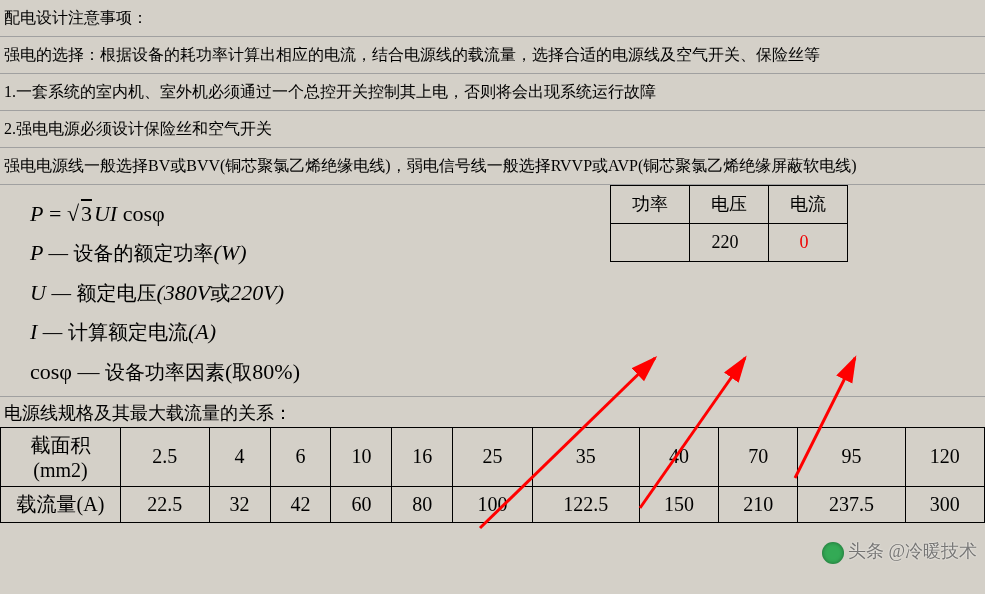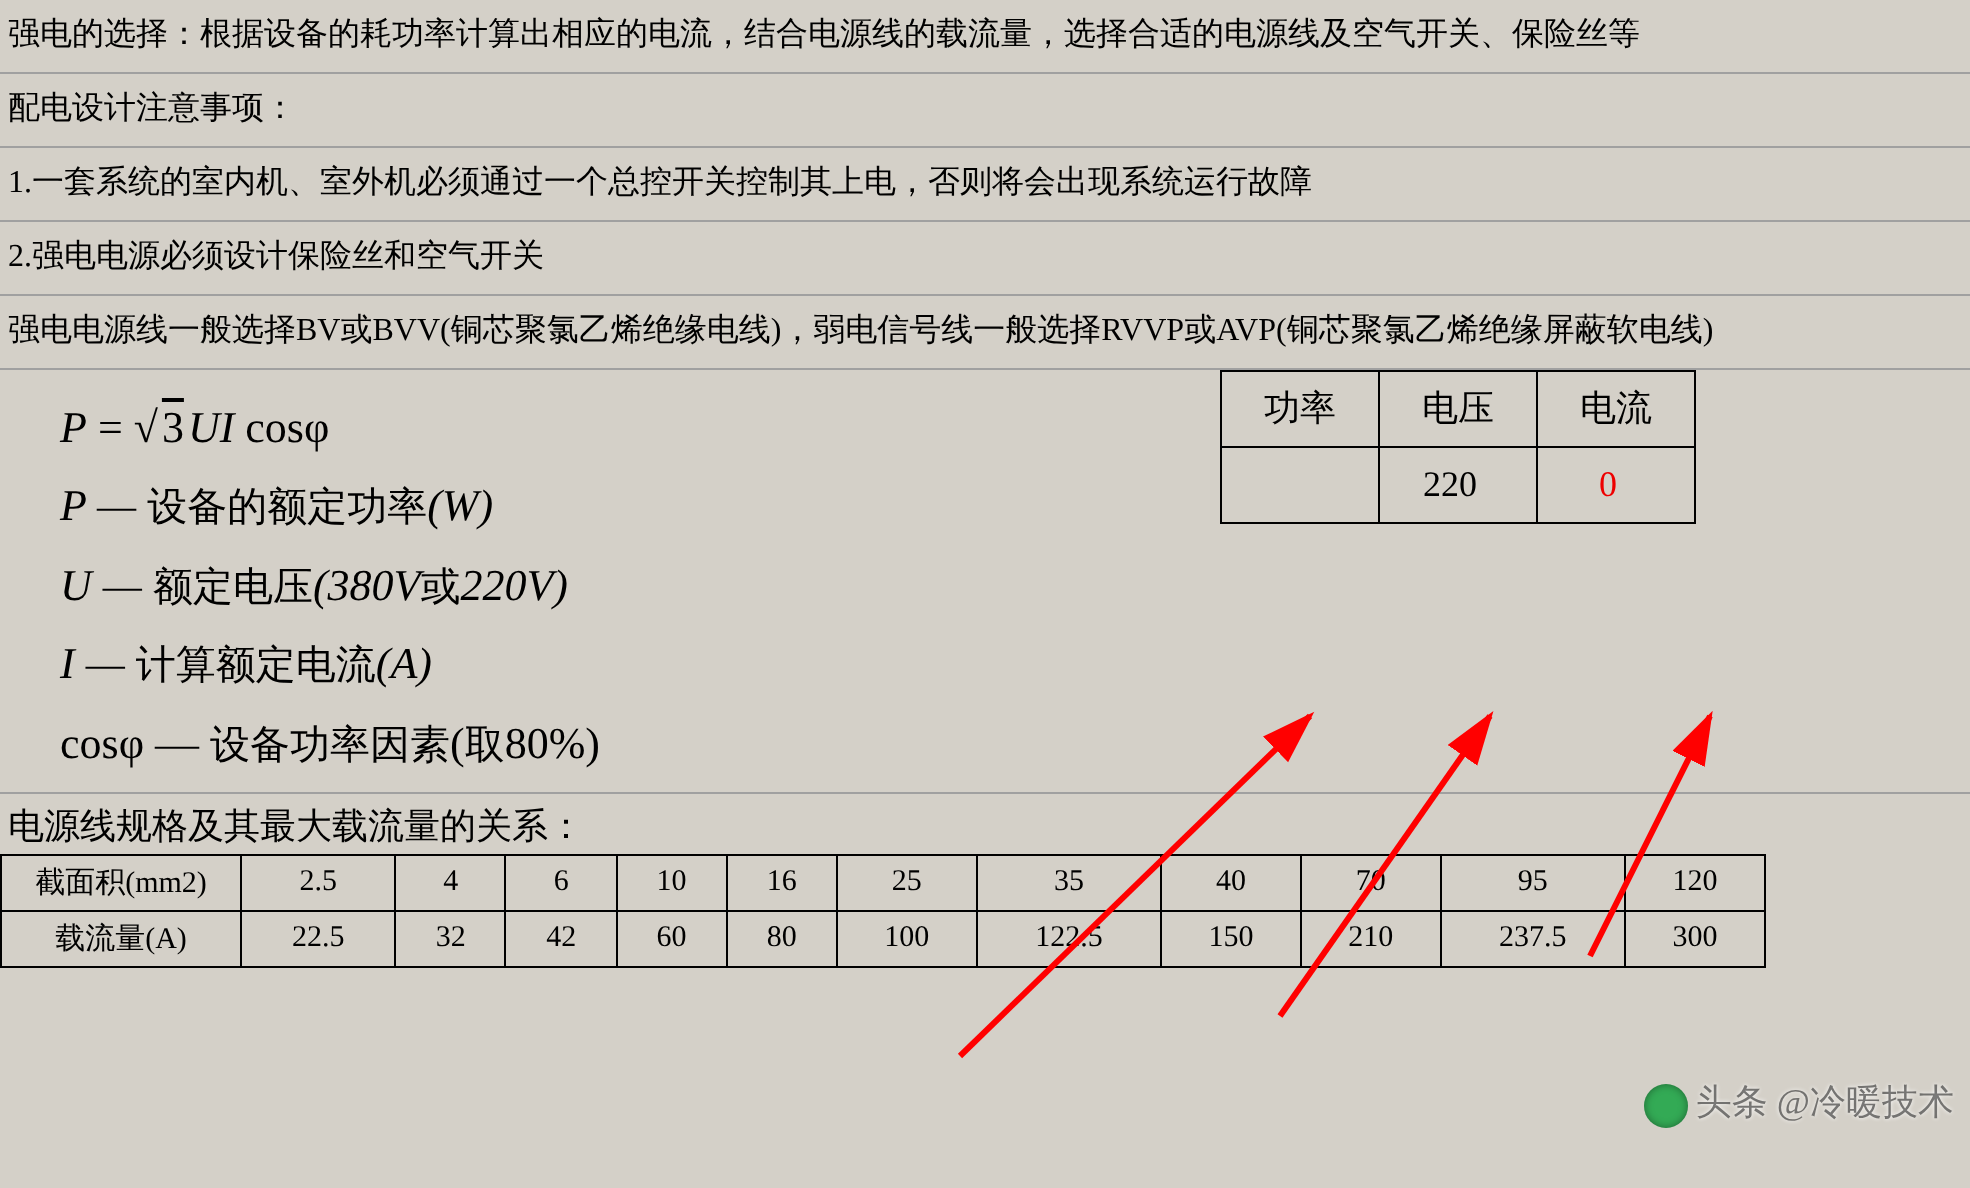--- a/index.html
+++ b/index.html
@@ -48,23 +48,23 @@
     height: 38px;
     text-align: center;
     vertical-align: middle;
     background: #d4d0c8;
   }
   .mini-table td.val { text-align: center; padding-right: 8px; }
   .red { color: #e00; }
 
   .big-table {
     border-collapse: collapse;
-    width: 883px;
+    width: 985px;
     font-family: "SimSun","宋体",serif;
-    font-size: 15px;
+    font-size: 20px;
   }
   .big-table td, .big-table th {
     border: 1.5px solid #000;
     text-align: center;
     padding: 4px 6px;
     background: #d4d0c8;
     font-weight: normal;
   }
   .big-table .label { width: 120px; }
   .caption {
@@ -90,22 +90,22 @@
   .watermark .logo-dot {
     display:inline-block; width:22px; height:22px; border-radius:50%;
     background: #3a5; vertical-align:middle; margin-right:4px;
     box-shadow: inset 0 0 4px rgba(0,0,0,.4);
   }
 </style>
 </head>
 <body>
 
 <div class="content">
+  <div class="para">配电设计注意事项：</div>
   <div class="para">强电的选择：根据设备的耗功率计算出相应的电流，结合电源线的载流量，选择合适的电源线及空气开关、保险丝等</div>
-  <div class="para">配电设计注意事项：</div>
   <div class="para">1.一套系统的室内机、室外机必须通过一个总控开关控制其上电，否则将会出现系统运行故障</div>
   <div class="para">2.强电电源必须设计保险丝和空气开关</div>
   <div class="para">强电电源线一般选择BV或BVV(铜芯聚氯乙烯绝缘电线)，弱电信号线一般选择RVVP或AVP(铜芯聚氯乙烯绝缘屏蔽软电线)</div>
 
   <div class="formula-block">
     <div class="line">
       <span>P</span><span class="upright"> = </span><span class="upright">√</span><span class="sqrt upright">3</span><span>UI</span><span class="upright"> cos</span><span class="upright">φ</span>
     </div>
     <div class="line">
       <span>P — </span><span class="cn">设备的额定功率</span><span>(W)</span>

